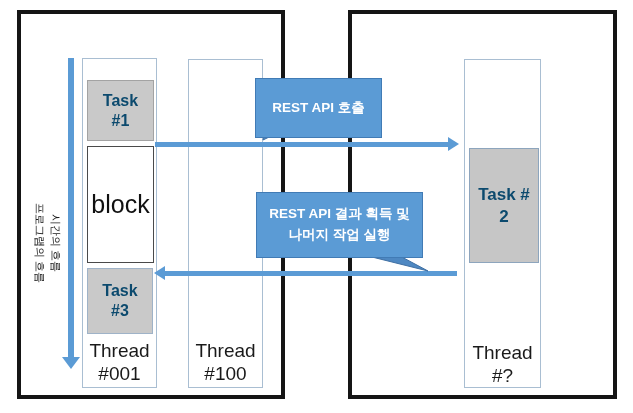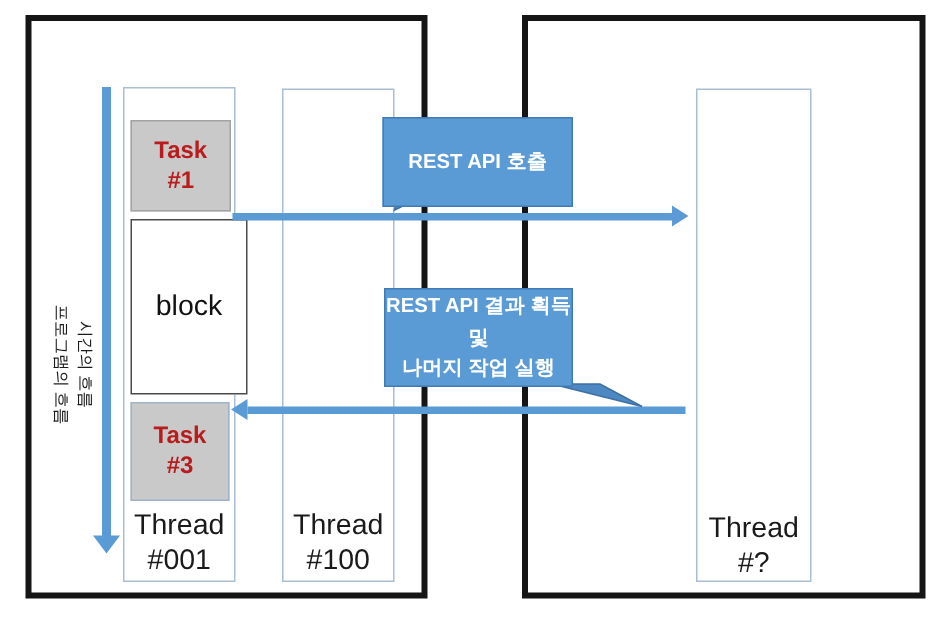--- a/index.html
+++ b/index.html
@@ -15,46 +15,46 @@
   #col-thread-100{left:188px;top:59px;width:73px;height:327px;}
   #col-thread-q{left:464px;top:59px;width:75px;height:327px;}
 
   .thread-label{position:absolute;z-index:3;text-align:center;font-size:19px;line-height:1.22;
     color:#1a1a1a;white-space:pre-line;}
   #label-thread-001{left:82px;top:339px;width:75px;}
   #label-thread-100{left:188px;top:339px;width:75px;}
   #label-thread-q{left:464px;top:341px;width:77px;}
 
   .task{position:absolute;z-index:3;display:flex;align-items:center;justify-content:center;
-    background:#c9c9c9;border:1.5px solid #a3a3a3;color:#b91c1c;font-size:16px;font-weight:600;
+    background:#c9c9c9;border:1.5px solid #a3a3a3;color:#0c4a6e;font-size:16px;font-weight:600;
     text-align:center;white-space:pre-line;line-height:1.25;box-sizing:border-box;}
   #task-1{left:87px;top:80px;width:67px;height:61px;}
   #task-3{left:87px;top:268px;width:66px;height:66px;border-color:#9fb3c8;}
   #task-2{left:469px;top:148px;width:70px;height:115px;background:#c6c6c6;border-color:#8da5bd;font-size:17px;}
-  #block-box{left:87px;top:146px;width:78px;height:117px;background:#ffffff;border:1.5px solid #4a4a4a;
-    color:#111;font-weight:400;font-size:19px;}
+  #block-box{left:87px;top:146px;width:67px;height:117px;background:#ffffff;border:1.5px solid #4a4a4a;
+    color:#111;font-weight:400;font-size:25px;}
 
   .arrow-shaft{position:absolute;background:#5b9bd5;z-index:4;}
   #time-arrow-shaft{left:68px;top:58px;width:6px;height:300px;}
   #time-arrow-head{position:absolute;left:62px;top:357px;width:0;height:0;z-index:4;
     border-left:9px solid transparent;border-right:9px solid transparent;border-top:12px solid #5b9bd5;}
   #call-arrow-shaft{left:155px;top:142px;width:294px;height:5px;}
   #call-arrow-head{position:absolute;left:448px;top:137px;width:0;height:0;z-index:4;
     border-top:7.5px solid transparent;border-bottom:7.5px solid transparent;border-left:11px solid #5b9bd5;}
   #return-arrow-shaft{left:165px;top:271px;width:292px;height:5px;}
   #return-arrow-head{position:absolute;left:154px;top:266px;width:0;height:0;z-index:4;
     border-top:7.5px solid transparent;border-bottom:7.5px solid transparent;border-right:11px solid #5b9bd5;}
 
   #tails-svg{position:absolute;left:0;top:0;width:633px;height:413px;z-index:5;pointer-events:none;}
 
   .callout{position:absolute;z-index:6;background:#5b9bd5;border:1px solid #417bb5;
     display:flex;align-items:center;justify-content:center;color:#ffffff;font-weight:700;
     font-size:13.5px;text-align:center;white-space:pre-line;line-height:1.55;box-sizing:border-box;}
   #callout-call{left:255px;top:78px;width:127px;height:60px;}
-  #callout-result{left:256px;top:192px;width:126px;height:66px;}
+  #callout-result{left:256px;top:192px;width:167px;height:66px;}
 
   #time-axis-label{position:absolute;left:-9px;top:226px;width:110px;height:34px;z-index:4;
     transform:rotate(90deg);text-align:center;font-size:11px;line-height:1.45;color:#1a1a1a;
     white-space:pre-line;}
 </style>
 </head>
 <body>
 
 <div id="canvas">
 
@@ -63,20 +63,22 @@
 
   <div id="col-thread-001" class="thread-col"></div>
   <div id="col-thread-100" class="thread-col"></div>
   <div id="col-thread-q" class="thread-col"></div>
 
   <div id="task-1" class="task">Task
 #1</div>
   <div id="block-box" class="task">block</div>
   <div id="task-3" class="task">Task
 #3</div>
+  <div id="task-2" class="task">Task #
+2</div>
 
   <div id="label-thread-001" class="thread-label">Thread
 #001</div>
   <div id="label-thread-100" class="thread-label">Thread
 #100</div>
   <div id="label-thread-q" class="thread-label">Thread
 #?</div>
 
   <div id="time-arrow-shaft" class="arrow-shaft"></div>
   <div id="time-arrow-head"></div>

